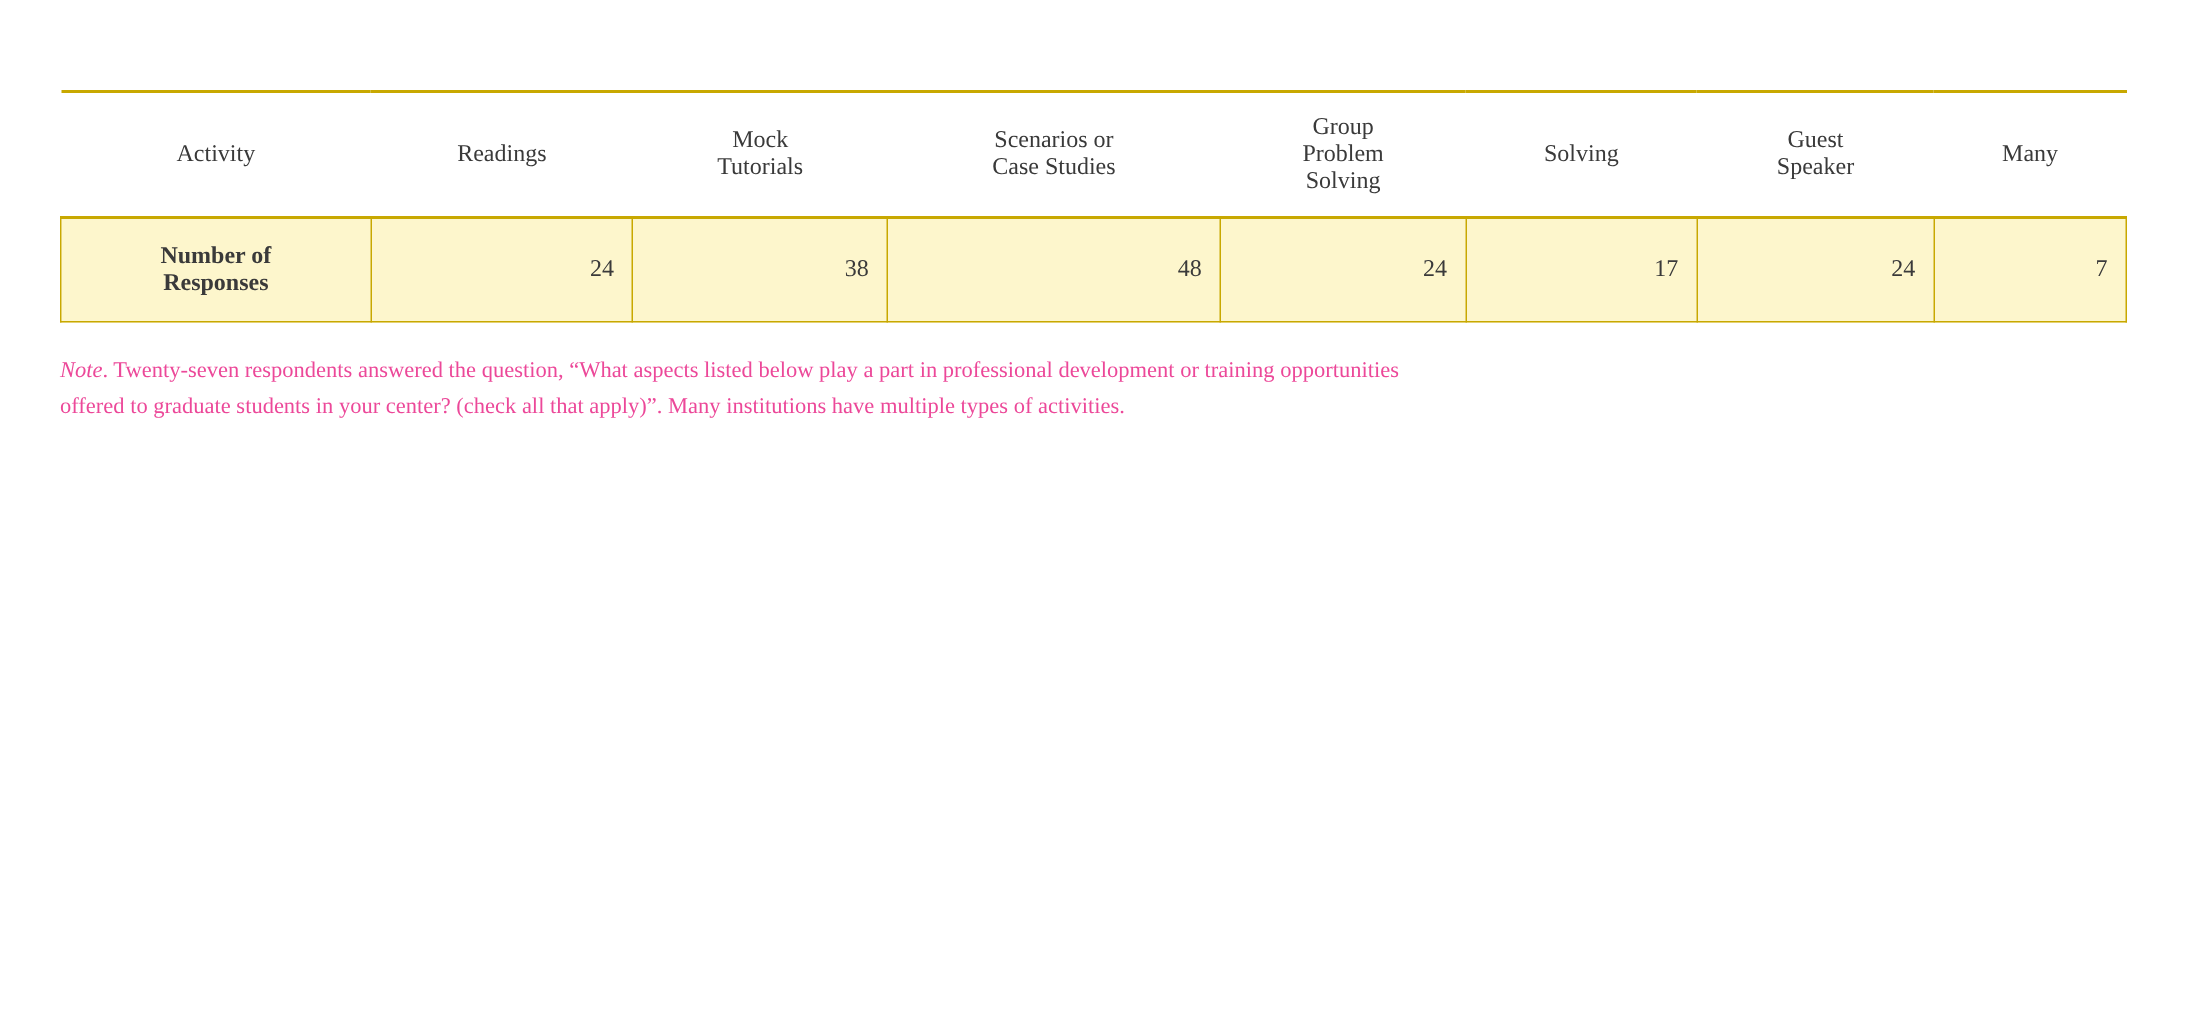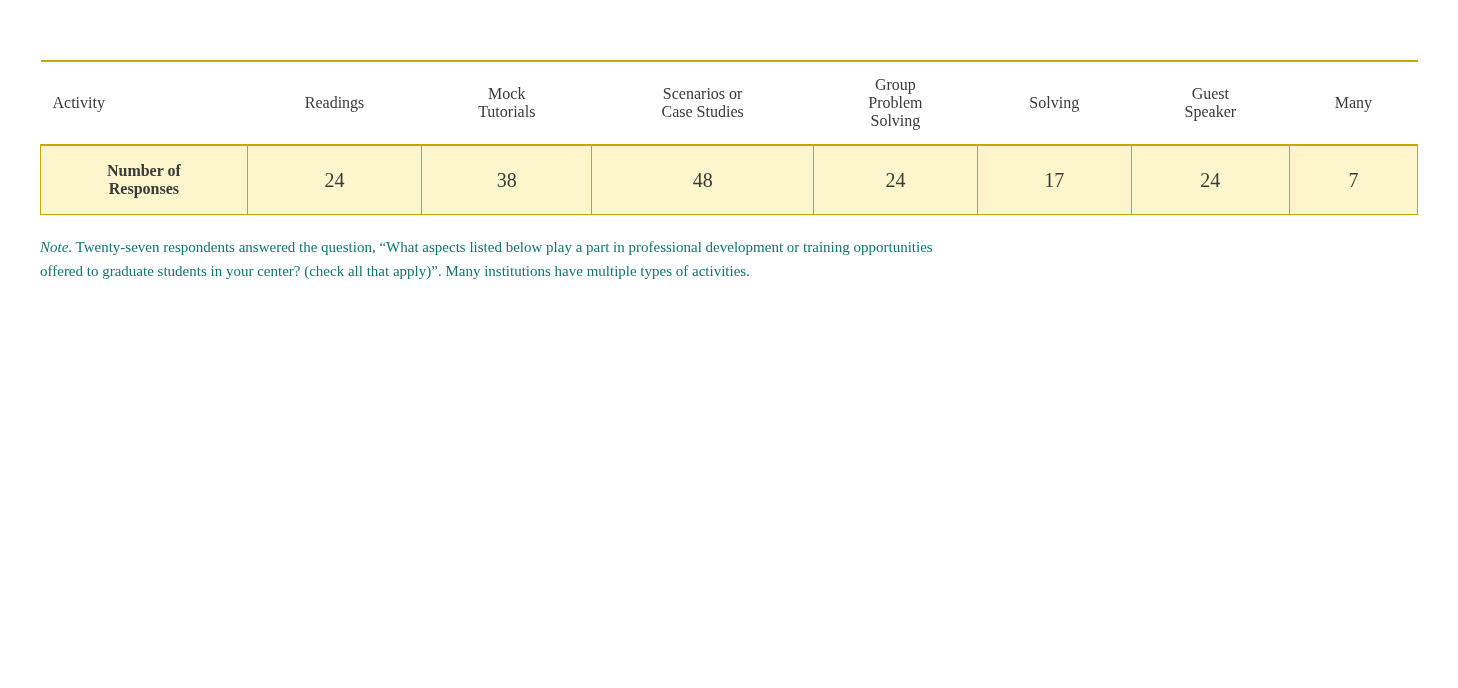--- a/index.html
+++ b/index.html
@@ -46,46 +46,46 @@
       padding: 14px 12px;
       text-align: center;
       font-weight: normal;
       font-size: 16px;
       color: #3a3a3a;
       vertical-align: middle;
       background: #ffffff;
     }
 
     thead th:first-child {
-      text-align: left;
+      text-align: center;
       margin-top: 32px;
     }
 
     tbody tr {
       background-color: #fdf6cc;
     }
 
     tbody td {
       padding: 16px 12px;
-      text-align: center;
-      font-size: 20px;
+      text-align: right;
+      font-size: 16px;
       color: #3a3a3a;
       vertical-align: middle;
       border: 1px solid #c8a800;
     }
 
     tbody td:first-child {
       text-align: center;
       font-weight: bold;
       font-size: 16px;
     }
 
     .note-text {
       font-size: 15px;
-      color: #0f766e;
+      color: #ec4899;
       line-height: 1.6;
       max-width: 900px;
     }
 
     .note-italic {
       font-style: italic;
     }
   </style>
 </head>
 <body>

